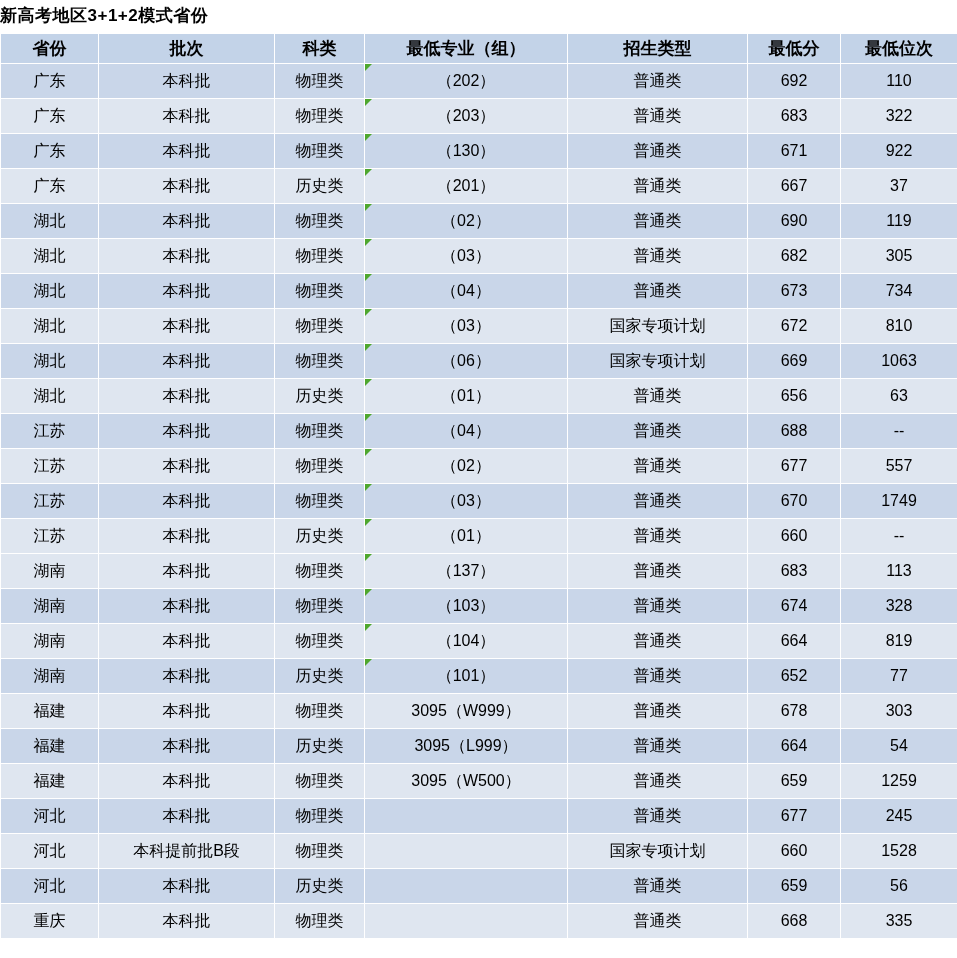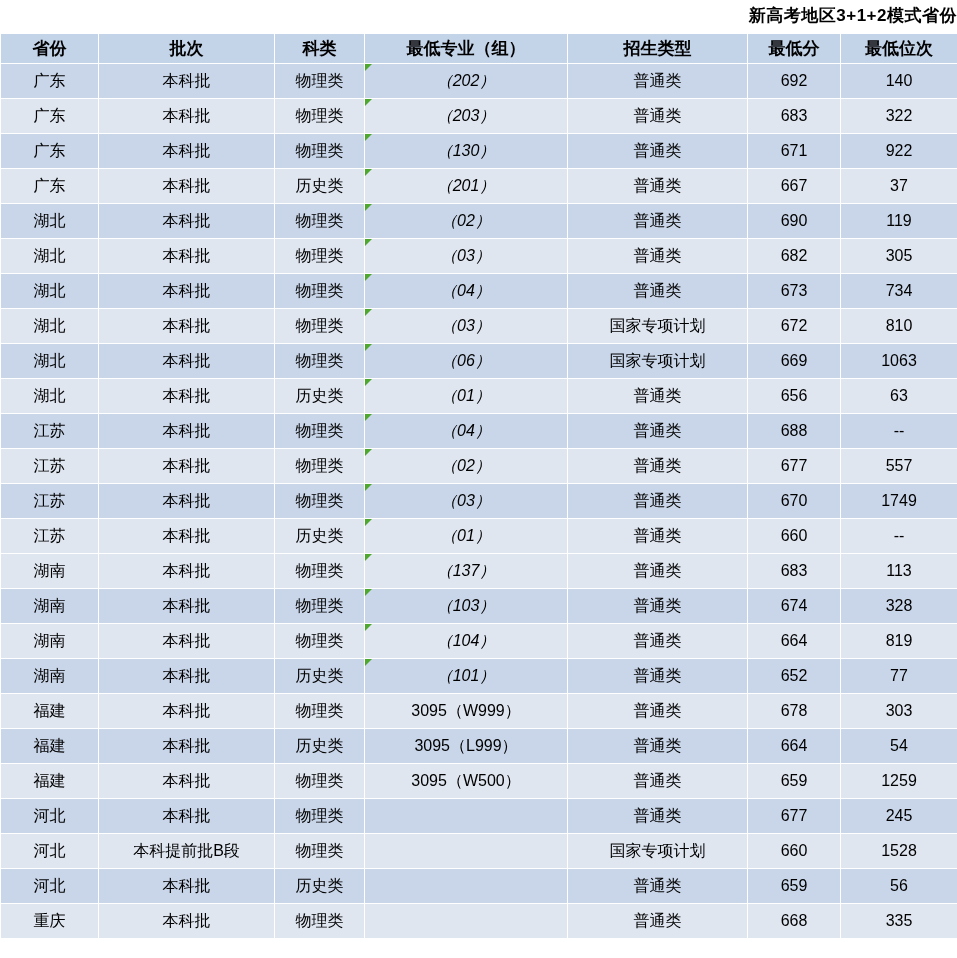--- a/index.html
+++ b/index.html
@@ -14,21 +14,21 @@
     color: #000000;
     overflow: hidden;
   }
   .doc {
     width: 957px;
     height: 958px;
     position: relative;
     box-sizing: border-box;
   }
   .title {
-    text-align: right;
+    text-align: left;
     font-size: 17px;
     font-weight: bold;
     letter-spacing: 0.5px;
     padding: 6px 0 7px 0;
     line-height: 1.2;
   }
   table.grade-table {
     border-collapse: collapse;
     width: 957px;
     table-layout: fixed;
@@ -56,21 +56,21 @@
   table.grade-table th {
     background: #c3d3e8;
     font-weight: bold;
     font-size: 17px;
     height: 30px;
   }
   table.grade-table tr.row-a td { background: #c9d6e9; }
   table.grade-table tr.row-b td { background: #dfe6f0; }
 
   
-  td.mark { position: relative; font-style: italic; }
+  td.mark { position: relative; }
   td.mark::before {
     content: "";
     position: absolute;
     left: 0;
     top: 0;
     width: 0;
     height: 0;
     border-top: 7px solid #4ea72e;
     border-right: 7px solid transparent;
   }
@@ -103,21 +103,21 @@
       </tr>
     </thead>
     <tbody id="table-body">
         <tr class="row-a">
           <td>广东</td>
           <td>本科批</td>
           <td>物理类</td>
           <td class="mark">（202）</td>
           <td>普通类</td>
           <td>692</td>
-          <td>140</td>
+          <td>110</td>
         </tr>
         <tr class="row-b">
           <td>广东</td>
           <td>本科批</td>
           <td>物理类</td>
           <td class="mark">（203）</td>
           <td>普通类</td>
           <td>683</td>
           <td>322</td>
         </tr>

